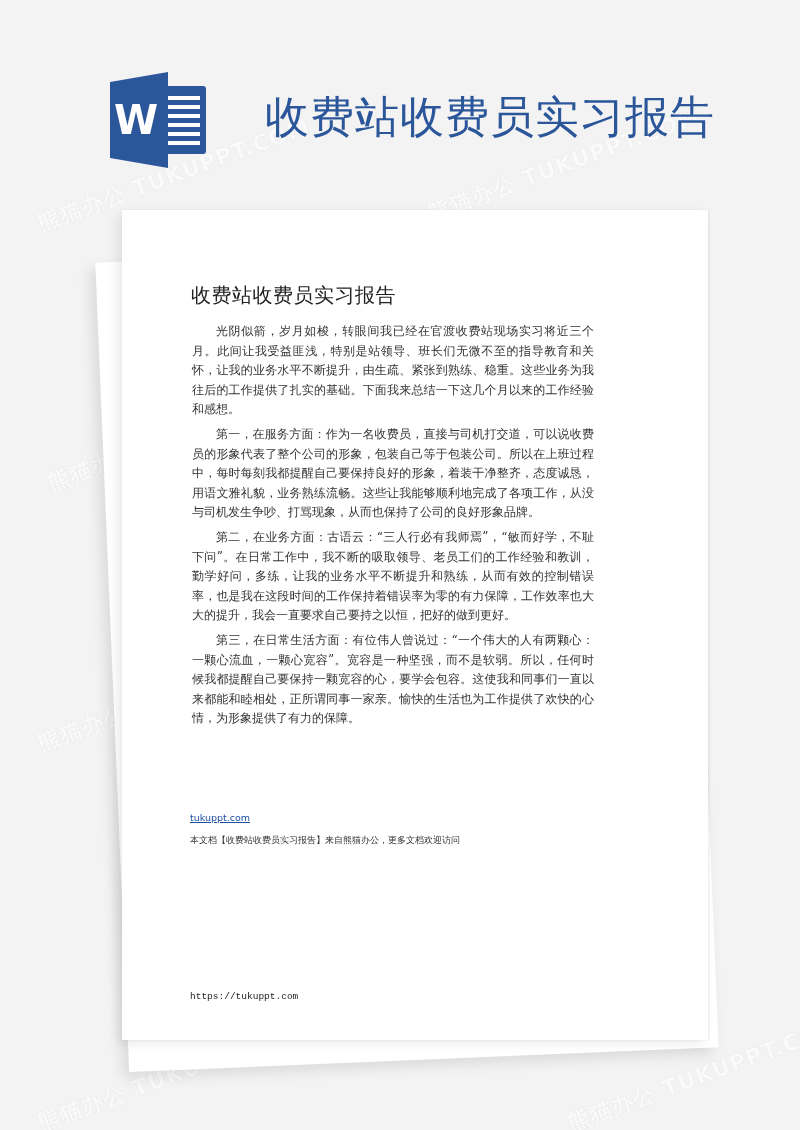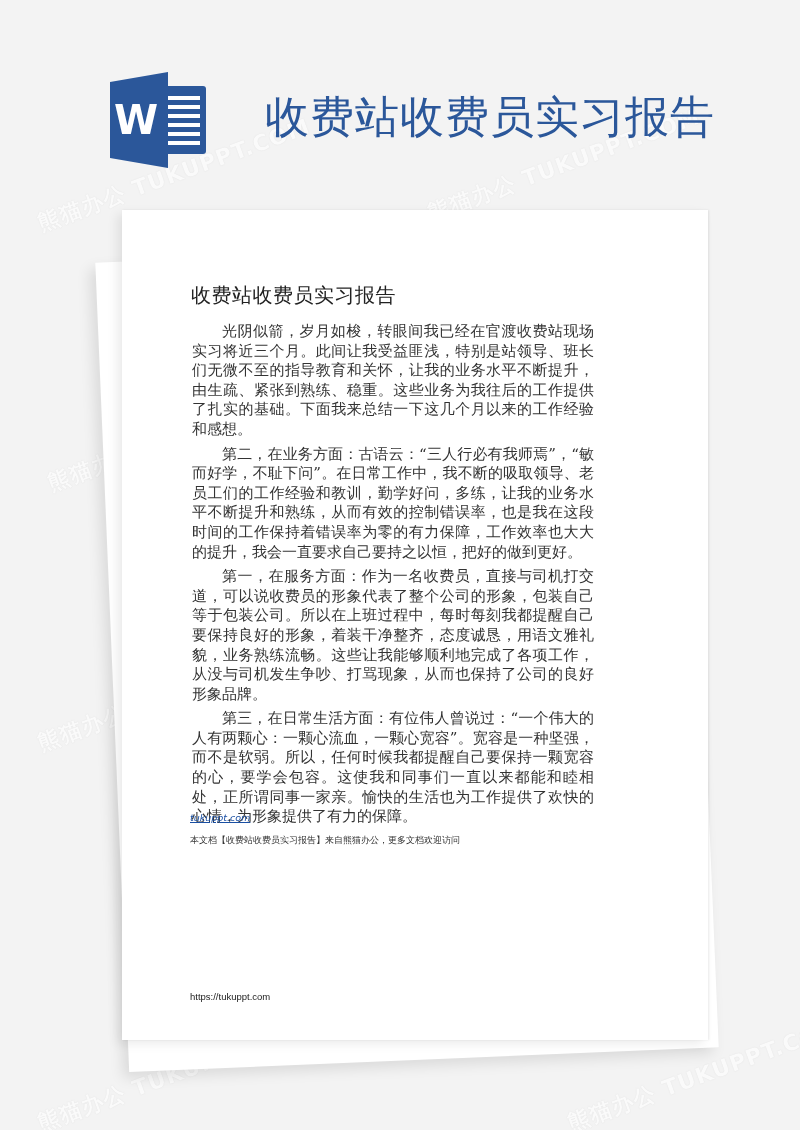--- a/index.html
+++ b/index.html
@@ -31,34 +31,34 @@
     position: absolute; left: 122px; top: 210px; width: 586px; height: 830px;
     background: #ffffff; box-shadow: -5px 4px 10px rgba(0,0,0,0.08), 1px 0 2px rgba(0,0,0,0.08);
     z-index: 4;
   }
   .doc-title {
     position: absolute; left: 69px; top: 72px; font-size: 20px; color: #222;
     letter-spacing: 0.5px; white-space: nowrap;
   }
   .doc-body {
     position: absolute; left: 70px; top: 112px; width: 402px;
-    font-size: 15px; line-height: 19.6px; color: #333;
+    font-size: 12px; line-height: 19.6px; color: #333;
   }
   .doc-body p { margin: 0 0 5px 0; text-indent: 2em; text-align: justify; }
   .doc-footer-note {
     position: absolute; left: 68px; top: 588px; font-size: 9px; color: #333;
     white-space: nowrap;
     margin-top: 36px;
   }
   .doc-footer-link {
     position: absolute; left: 68px; top: 602px; font-family: "DejaVu Sans", sans-serif;
-    font-size: 9.5px; color: #1a4fa3; text-decoration: underline; white-space: nowrap; font-style: italic;
+    font-size: 9.5px; color: #1a4fa3; text-decoration: underline; white-space: nowrap;
   }
   .doc-bottom-url {
-    position: absolute; left: 68px; top: 781px; font-family: Liberation Sans, sans-serif;
+    position: absolute; left: 68px; top: 781px; font-family: Liberation Mono, monospace;
     font-size: 9.5px; color: #222; white-space: nowrap;
   }
 </style>
 </head>
 <body>
 
 <div class="watermark" style="left:30px;top:160px;">熊猫办公 TUKUPPT.COM</div>
 <div class="watermark" style="left:420px;top:150px;">熊猫办公 TUKUPPT.COM</div>
 <div class="watermark" style="left:40px;top:420px;">熊猫办公 TUKUPPT.COM</div>
 <div class="watermark" style="left:30px;top:680px;">熊猫办公 TUKUPPT.COM</div>
@@ -81,20 +81,20 @@
   </svg>
   <div class="header-title">收费站收费员实习报告</div>
 </div>
 
 <div class="back-page"></div>
 
 <div class="front-page">
   <div class="doc-title">收费站收费员实习报告</div>
   <div class="doc-body">
     <p>光阴似箭，岁月如梭，转眼间我已经在官渡收费站现场实习将近三个月。此间让我受益匪浅，特别是站领导、班长们无微不至的指导教育和关怀，让我的业务水平不断提升，由生疏、紧张到熟练、稳重。这些业务为我往后的工作提供了扎实的基础。下面我来总结一下这几个月以来的工作经验和感想。</p>
+    <p>第一，在服务方面：作为一名收费员，直接与司机打交道，可以说收费员的形象代表了整个公司的形象，包装自己等于包装公司。所以在上班过程中，每时每刻我都提醒自己要保持良好的形象，着装干净整齐，态度诚恳，用语文雅礼貌，业务熟练流畅。这些让我能够顺利地完成了各项工作，从没与司机发生争吵、打骂现象，从而也保持了公司的良好形象品牌。</p>
     <p>第二，在业务方面：古语云：“三人行必有我师焉”，“敏而好学，不耻下问”。在日常工作中，我不断的吸取领导、老员工们的工作经验和教训，勤学好问，多练，让我的业务水平不断提升和熟练，从而有效的控制错误率，也是我在这段时间的工作保持着错误率为零的有力保障，工作效率也大大的提升，我会一直要求自己要持之以恒，把好的做到更好。</p>
-    <p>第一，在服务方面：作为一名收费员，直接与司机打交道，可以说收费员的形象代表了整个公司的形象，包装自己等于包装公司。所以在上班过程中，每时每刻我都提醒自己要保持良好的形象，着装干净整齐，态度诚恳，用语文雅礼貌，业务熟练流畅。这些让我能够顺利地完成了各项工作，从没与司机发生争吵、打骂现象，从而也保持了公司的良好形象品牌。</p>
     <p>第三，在日常生活方面：有位伟人曾说过：“一个伟大的人有两颗心：一颗心流血，一颗心宽容”。宽容是一种坚强，而不是软弱。所以，任何时候我都提醒自己要保持一颗宽容的心，要学会包容。这使我和同事们一直以来都能和睦相处，正所谓同事一家亲。愉快的生活也为工作提供了欢快的心情，为形象提供了有力的保障。</p>
   </div>
   <div class="doc-footer-note">本文档【收费站收费员实习报告】来自熊猫办公，更多文档欢迎访问</div>
   <a class="doc-footer-link">tukuppt.com</a>
   <div class="doc-bottom-url">https://tukuppt.com</div>
 </div>
 
 </body></html>

